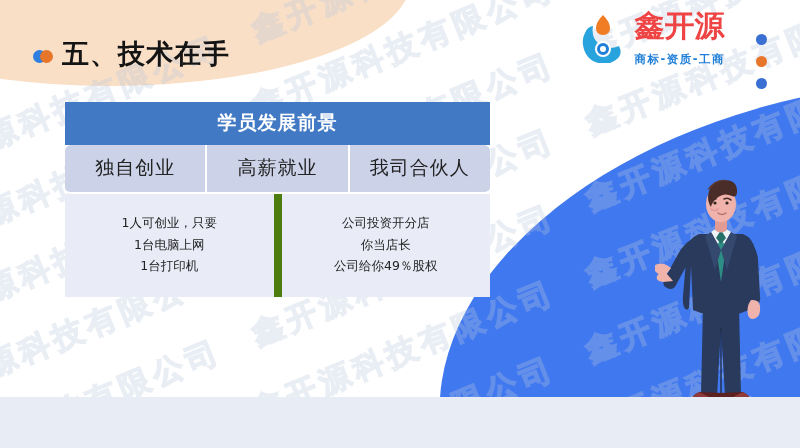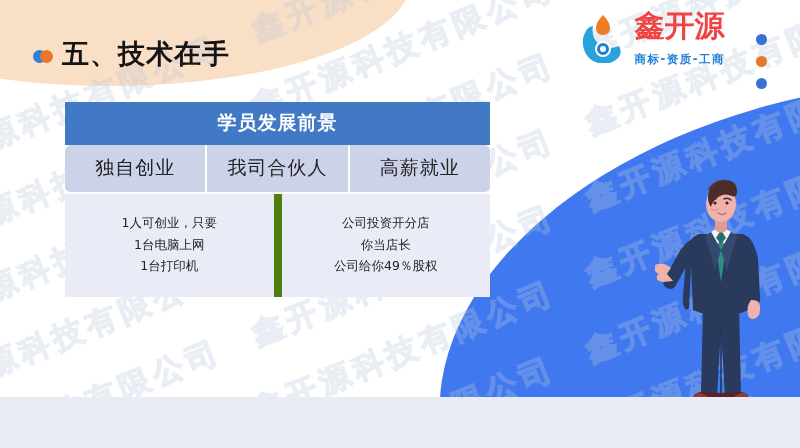--- a/index.html
+++ b/index.html
@@ -320,22 +320,22 @@
     <div class="dot-stack">
       <i style="background:#3a6fd4"></i>
       <i style="background:#e8762a"></i>
       <i style="background:#3a6fd4"></i>
     </div>
 
     <div class="table-wrap">
       <div class="tbl-title">学员发展前景</div>
       <div class="tbl-head">
         <div>独自创业</div>
+        <div>高薪就业</div>
         <div>我司合伙人</div>
-        <div>高薪就业</div>
       </div>
       <div class="tbl-body">
         <div>1人可创业，只要<br>1台电脑上网<br>1台打印机</div>
         <div>公司投资开分店<br>你当店长<br>公司给你49％股权</div>
       </div>
     </div>
 
 
   </div>
 </div>

